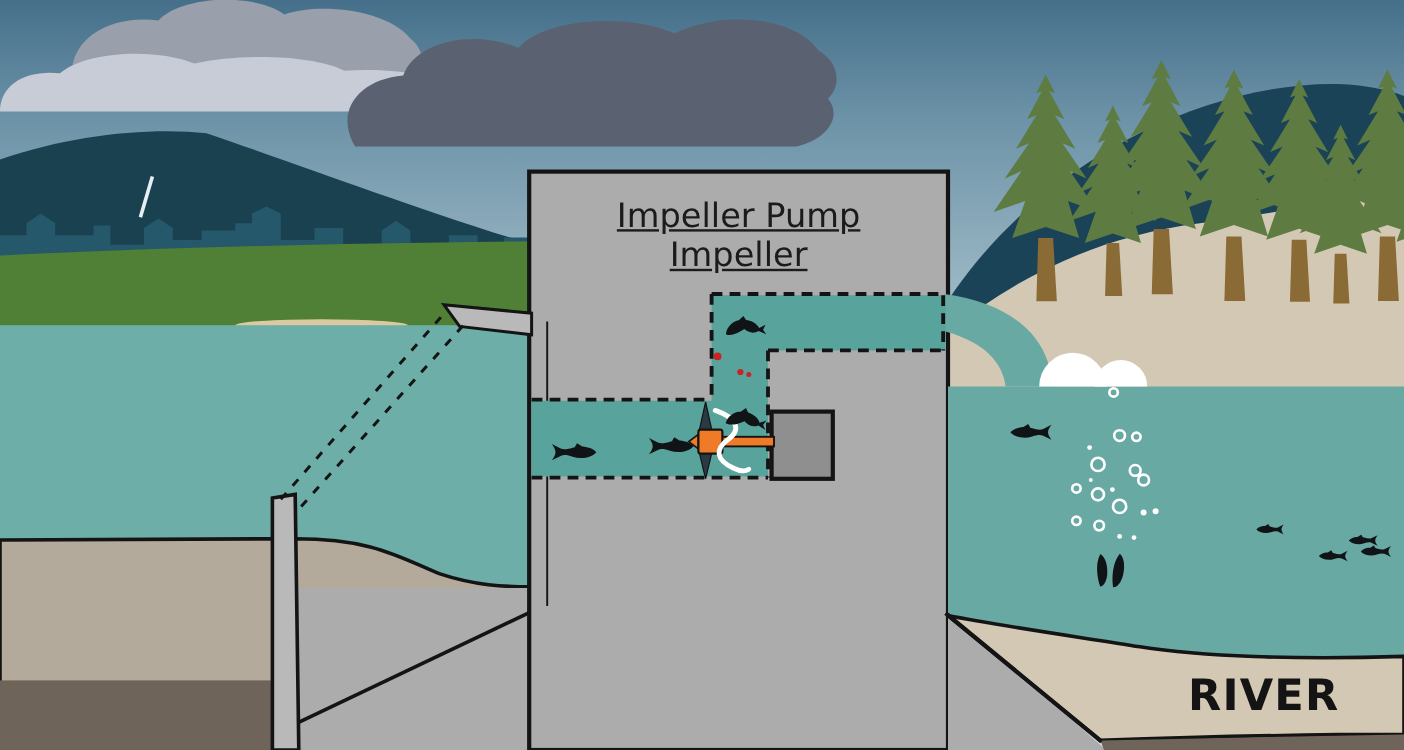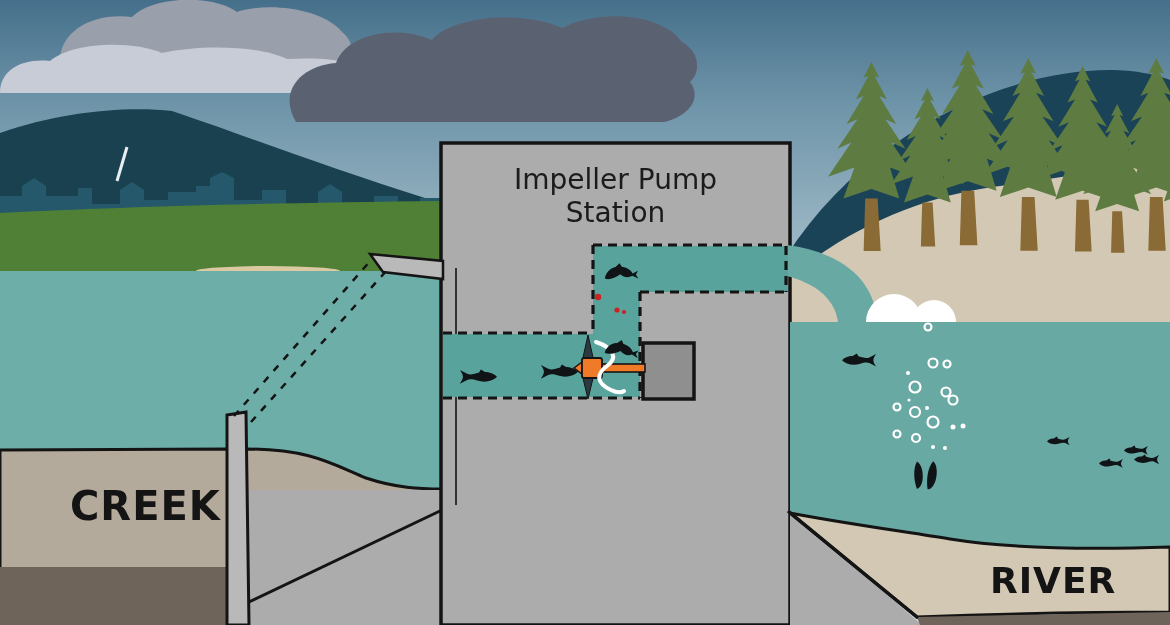--- a/index.html
+++ b/index.html
@@ -10,21 +10,21 @@
   }
   .scene svg{position:absolute;left:0;top:0;}
   .label{
     position:absolute;color:#141414;font-weight:bold;
     letter-spacing:1px;user-select:none;
   }
   .label.creek{left:70px;top:483px;font-size:40px;}
   .label.river{left:990px;top:560px;font-size:36px;}
   .station-title{
     position:absolute;left:443px;top:163px;width:345px;
-    text-align:center;color:#1b1b1b;font-size:28px;line-height:1.18;
+    text-align:center;color:#1b1b1b;font-size:28px;line-height:1.18;text-decoration:underline;
   }
   .station-title span{display:block;}
 </style>
 </head>
 <body>
 
 <div class="scene">
 
 <svg width="1170" height="625" viewBox="0 0 1170 625">
   <defs>
@@ -212,18 +212,17 @@
       <circle cx="963" cy="426" r="2.5"></circle>
       <circle cx="933" cy="447" r="2"></circle>
       <circle cx="945" cy="448" r="2"></circle>
       <circle cx="909" cy="400" r="1.6"></circle>
     </g>
   </g>
 </svg>
 
 <div class="station-title">
   <span>Impeller Pump</span>
-  <span>Station</span>
+  <span>Impeller</span>
 </div>
-<div class="label creek">CREEK</div>
 <div class="label river">RIVER</div>
 
 </div>
 
 </body></html>

